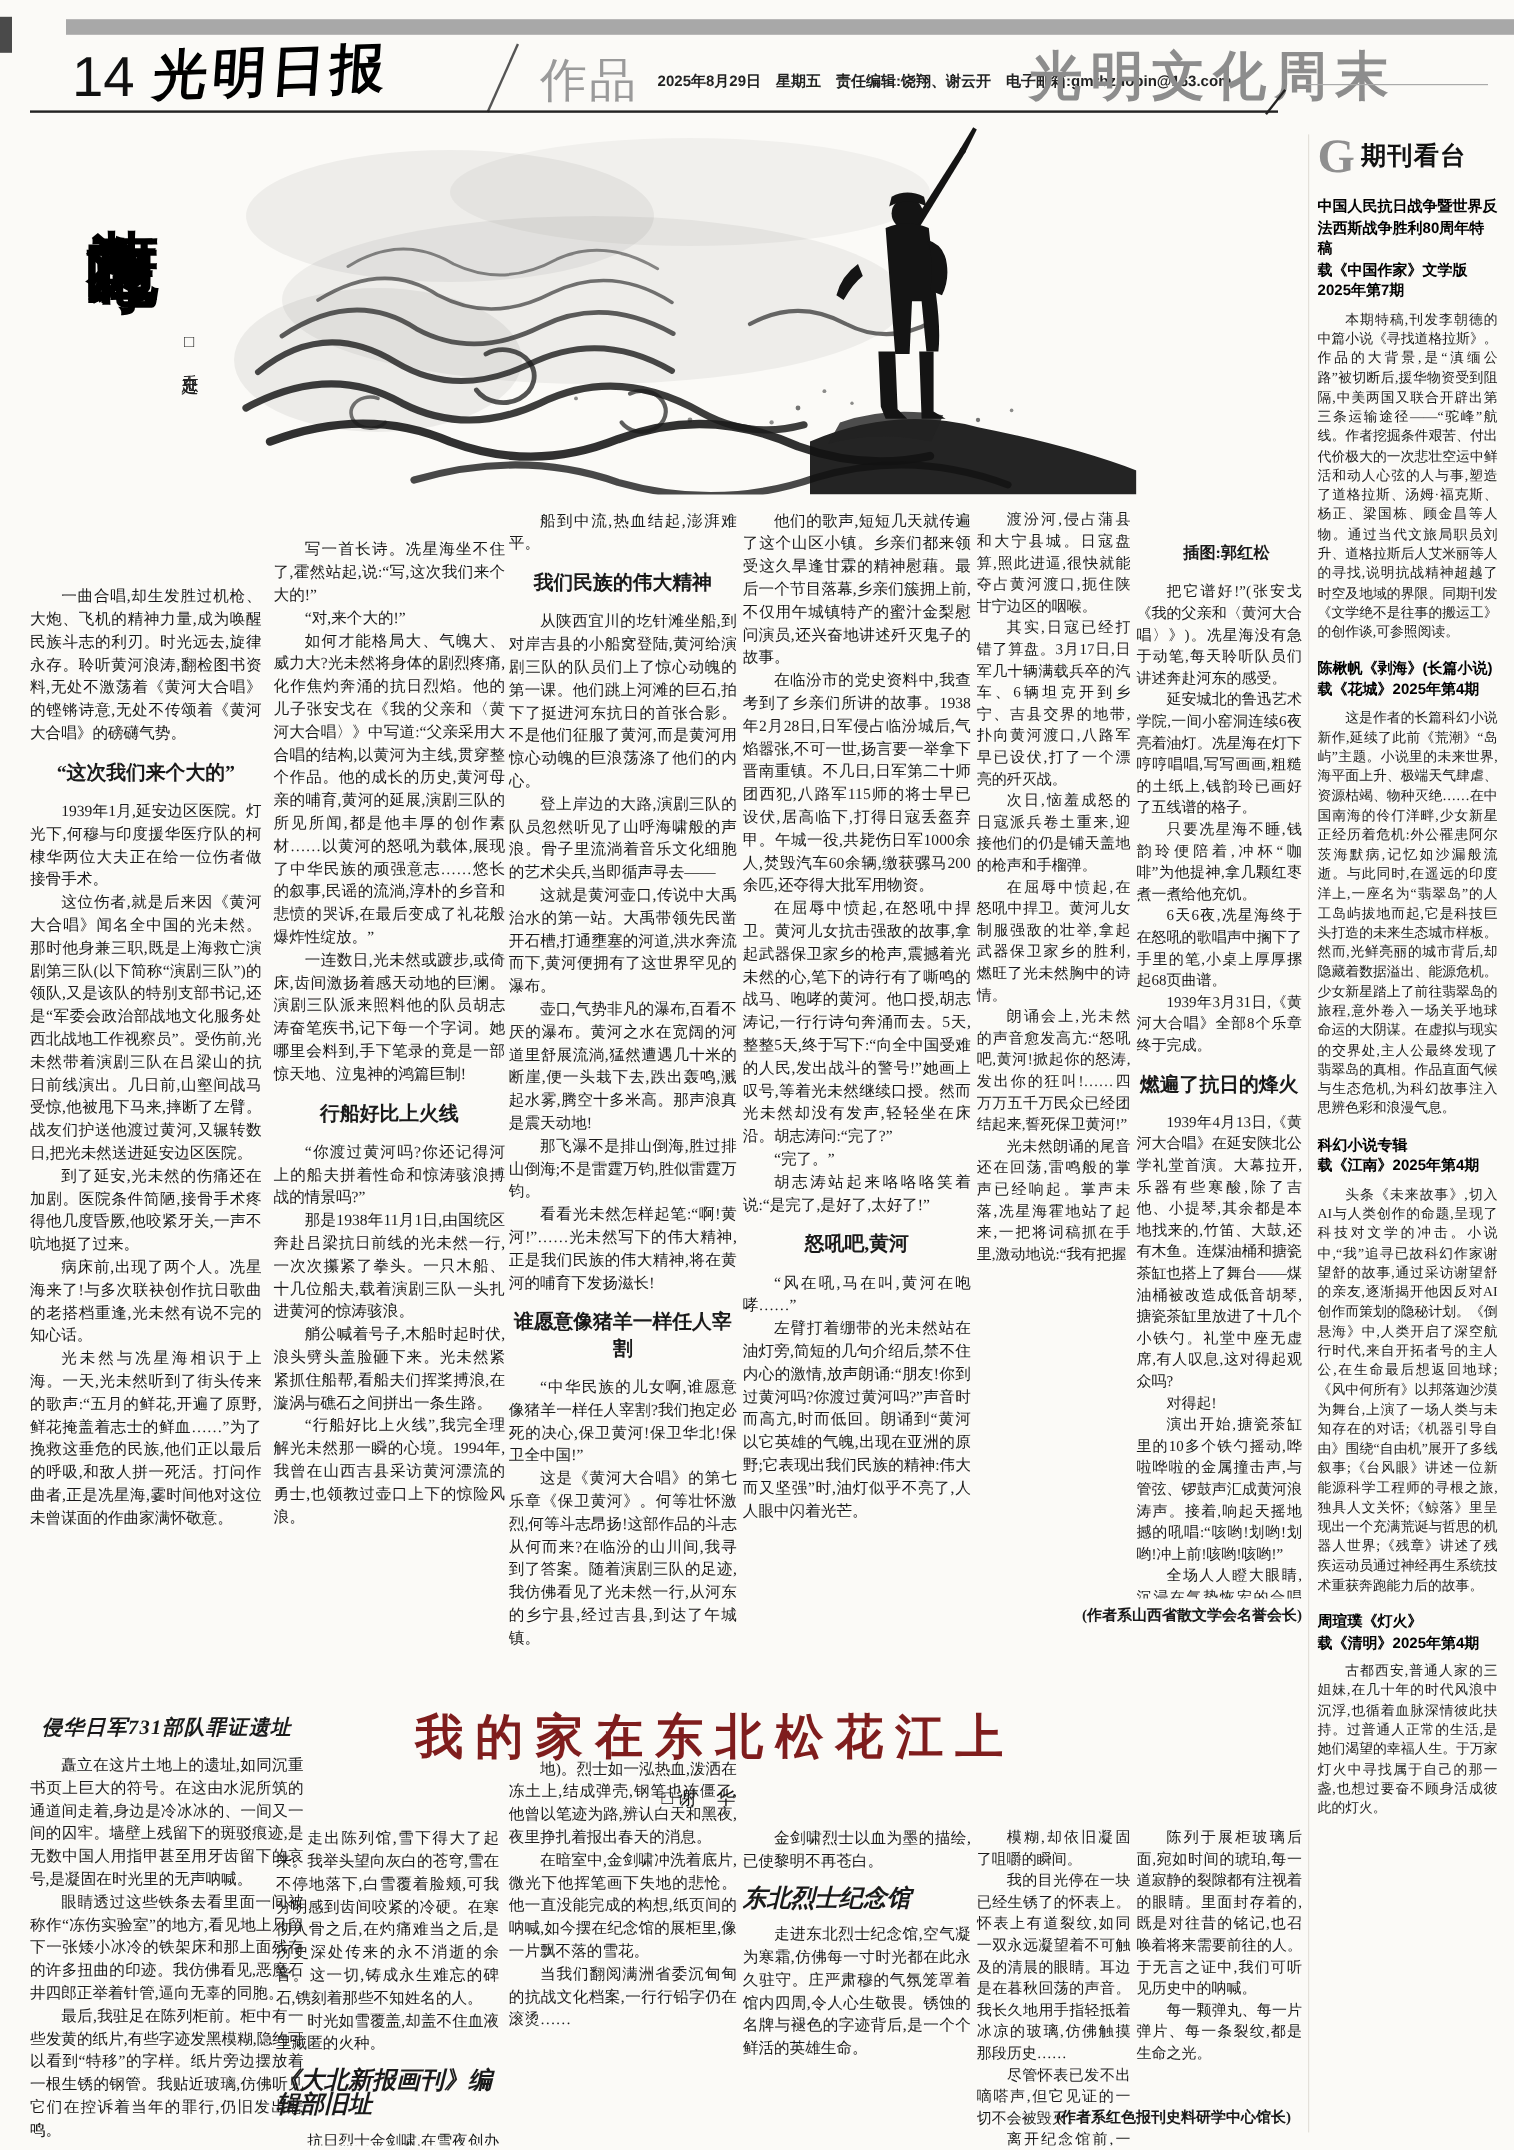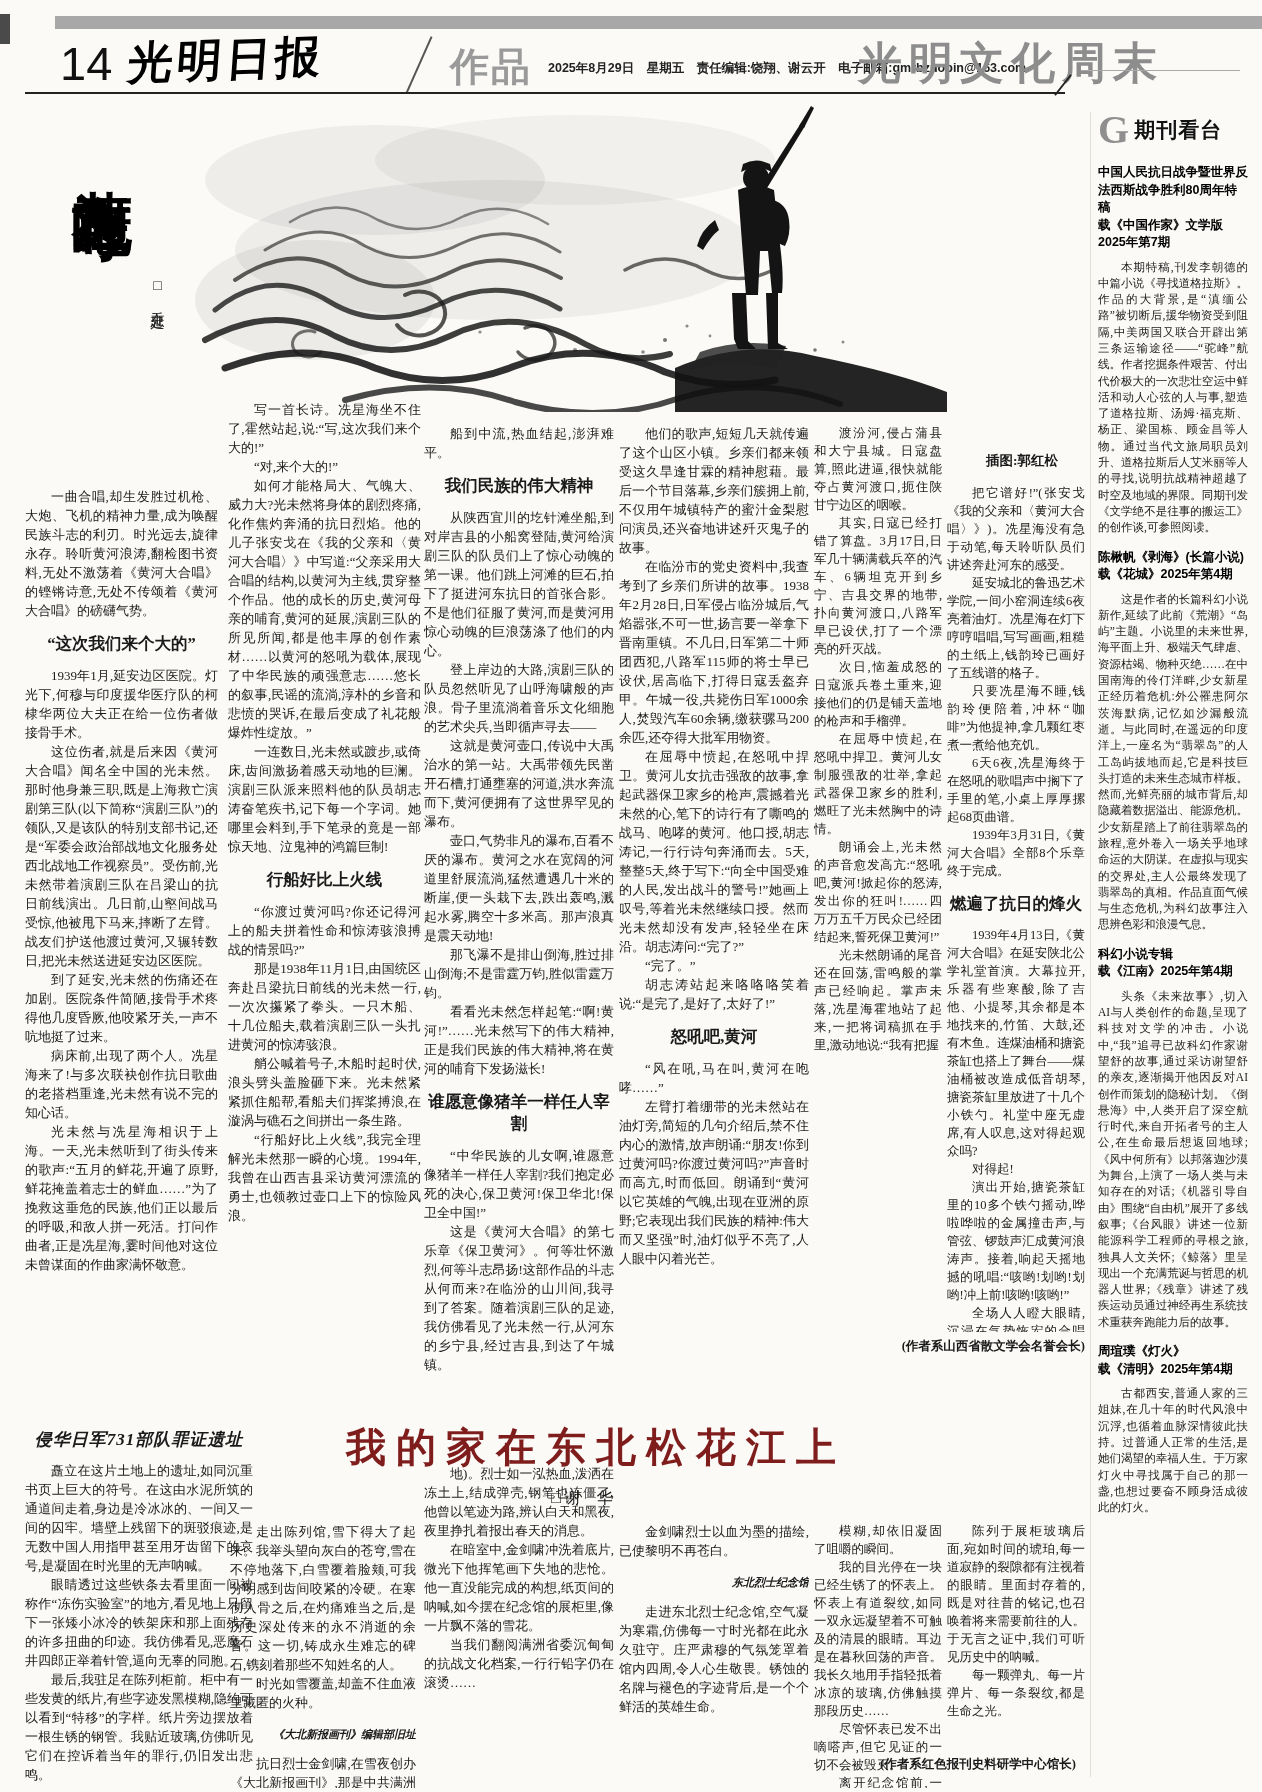--- a/index.html
+++ b/index.html
@@ -5,38 +5,38 @@
   html,body{margin:0;padding:0;}
   body{width:1262px;height:1792px;background:#fbfaf7;font-family:"Liberation Serif","DejaVu Serif",serif;color:#1a1a1a;}
   .page{position:relative;width:1262px;height:1792px;overflow:hidden;}
   .abs{position:absolute;}
   
   .topbar{left:55px;top:16px;width:1207px;height:13px;background:#a8a8a8;}
   .cornermark{left:0;top:14px;width:10px;height:30px;background:#4a4a4a;}
   .pageno{left:60px;top:36px;font-size:47px;font-family:"Liberation Sans",sans-serif;color:#111;}
   .masthead{left:128px;top:30px;font-size:45px;font-weight:bold;transform:skewX(-6deg) rotate(-2deg);letter-spacing:4px;color:#000;}
   .hdr-slash{left:418px;top:34px;width:2px;height:62px;background:#555;transform:rotate(24deg);}
-  .section{left:450px;top:40px;font-size:39px;font-weight:bold;color:#9a9a9a;font-family:"Liberation Sans",sans-serif;letter-spacing:2px;}
+  .section{left:450px;top:40px;font-size:39px;font-weight:normal;color:#9a9a9a;font-family:"Liberation Sans",sans-serif;letter-spacing:2px;}
   .dateline{left:548px;top:60px;font-size:12.5px;font-weight:bold;font-family:"Liberation Sans",sans-serif;color:#222;}
   .weekend{left:858px;top:34px;font-size:44px;font-weight:bold;color:#8d8d8d;letter-spacing:7px;}
   .hrule{left:25px;top:92px;width:1040px;height:2px;background:#222;}
   .hrule-diag{left:1062px;top:72px;width:2px;height:26px;background:#222;transform:rotate(38deg);}
   .hrule2{left:1088px;top:70px;width:152px;height:1px;background:#aaa;}
   
   .vtitle{left:58px;top:142px;width:84px;height:400px;writing-mode:vertical-rl;font-size:60px;font-weight:bold;letter-spacing:3px;color:#000;}
   .vauthor{left:148px;top:278px;height:130px;writing-mode:vertical-rl;font-size:14px;color:#222;letter-spacing:2px;}
   .illu{left:195px;top:100px;width:752px;height:312px;}
   .credit{left:986px;top:452px;font-size:13.5px;font-weight:bold;text-align:center;}
   .col{position:absolute;font-size:13px;line-height:19px;text-align:justify;overflow:hidden;}
   .col.narrow{font-size:12.5px;line-height:18px;}
   .blk.p{text-indent:2em;}
   .blk.h{font-weight:bold;text-align:center;text-indent:0;font-size:16.5px;margin:13px 0 11px;line-height:22px;}
-  .blk.hk{font-weight:bold;font-style:italic;text-align:right;text-indent:0;font-size:11px;margin:12px 0 10px;line-height:20px;}
+  .blk.hk{font-weight:bold;font-style:italic;text-align:left;text-indent:0;font-size:20px;margin:12px 0 10px;line-height:20px;}
   .c1{left:25px;top:487px;width:193px;height:905px;}
-  .c2{left:228px;top:400px;width:193px;height:968px;}
+  .c2{left:228px;top:448px;width:193px;height:968px;}
   .c3{left:424px;top:424px;width:190px;height:968px;}
   .c4{left:619px;top:424px;width:190px;height:968px;}
   .c5{left:814px;top:424px;width:128px;height:968px;}
   .c6{left:947px;top:484px;width:138px;height:848px;}
   .main-byline{left:852px;top:1338px;width:233px;text-align:right;font-weight:bold;font-size:12.5px;}
   
   .u731{left:25px;top:1430px;width:228px;height:360px;font-size:13px;line-height:19px;text-align:justify;overflow:hidden;}
   .u731 .title{font-weight:bold;font-style:italic;font-size:17px;text-align:center;letter-spacing:1px;margin-bottom:12px;}
   .stitle{left:276px;top:1420px;width:640px;text-align:center;font-size:40px;font-weight:bold;letter-spacing:10px;color:#7f1d1d;}
   .sauthor{left:262px;top:1488px;width:640px;text-align:center;font-size:16px;color:#111;}

